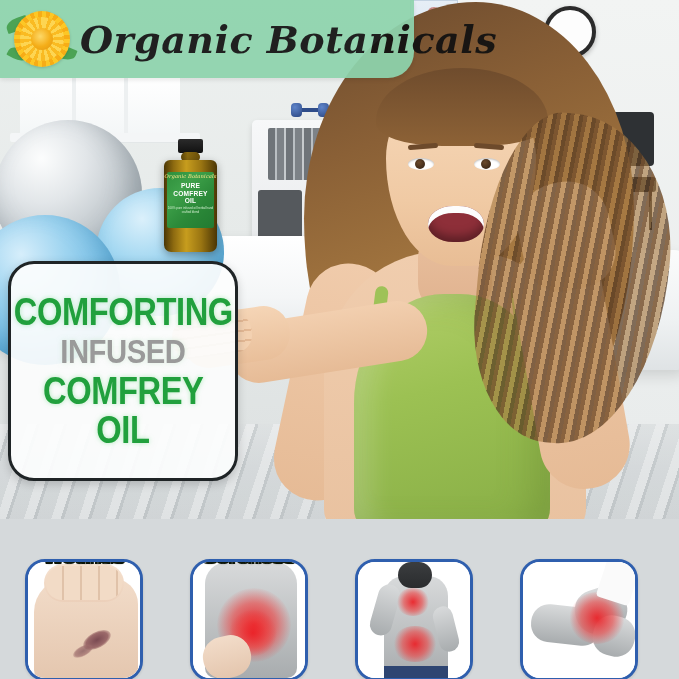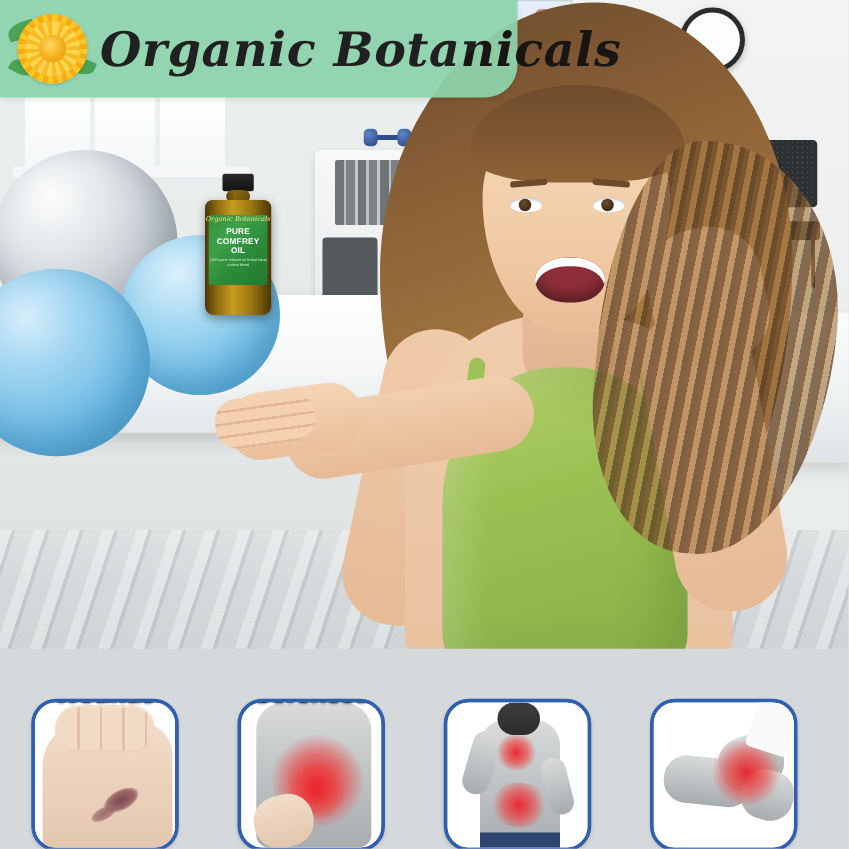--- a/index.html
+++ b/index.html
@@ -381,20 +381,26 @@
       <div class="leaf" style="left:0px;top:12px;width:22px;height:13px;transform:rotate(-18deg);"></div>
       <div class="leaf" style="left:46px;top:40px;width:24px;height:13px;transform:rotate(22deg);"></div>
       <div class="leaf" style="left:2px;top:42px;width:20px;height:12px;transform:rotate(28deg);"></div>
       <div class="petals"></div>
       <div class="petals2"></div>
       <div class="core"></div>
     </div>
     <div class="brand-text">Organic Botanicals</div>
   </div>
 
+  <div class="headline">
+    <div class="hl-line hl-1">COMFORTING</div>
+    <div class="hl-line hl-2">INFUSED</div>
+    <div class="hl-line hl-3">COMFREY</div>
+    <div class="hl-line hl-4">OIL</div>
+  </div>
 
   <div class="strip">
 
     <div class="bcard" style="left:25px;">
       <div class="art">
         <div class="skin" style="left:6px;top:16px;width:104px;height:104px;border-radius:34px 26px 12px 12px;"></div>
         <div class="skin" style="left:16px;top:2px;width:80px;height:38px;border-radius:20px;
              background:linear-gradient(180deg,#f6e2d0,#ecd0ba);"></div>
         <div style="position:absolute;left:18px;top:4px;width:76px;height:34px;
              background:repeating-linear-gradient(90deg,#f2dbc6 0 16px,#e0c2a9 16px 18px);border-radius:16px;"></div>

